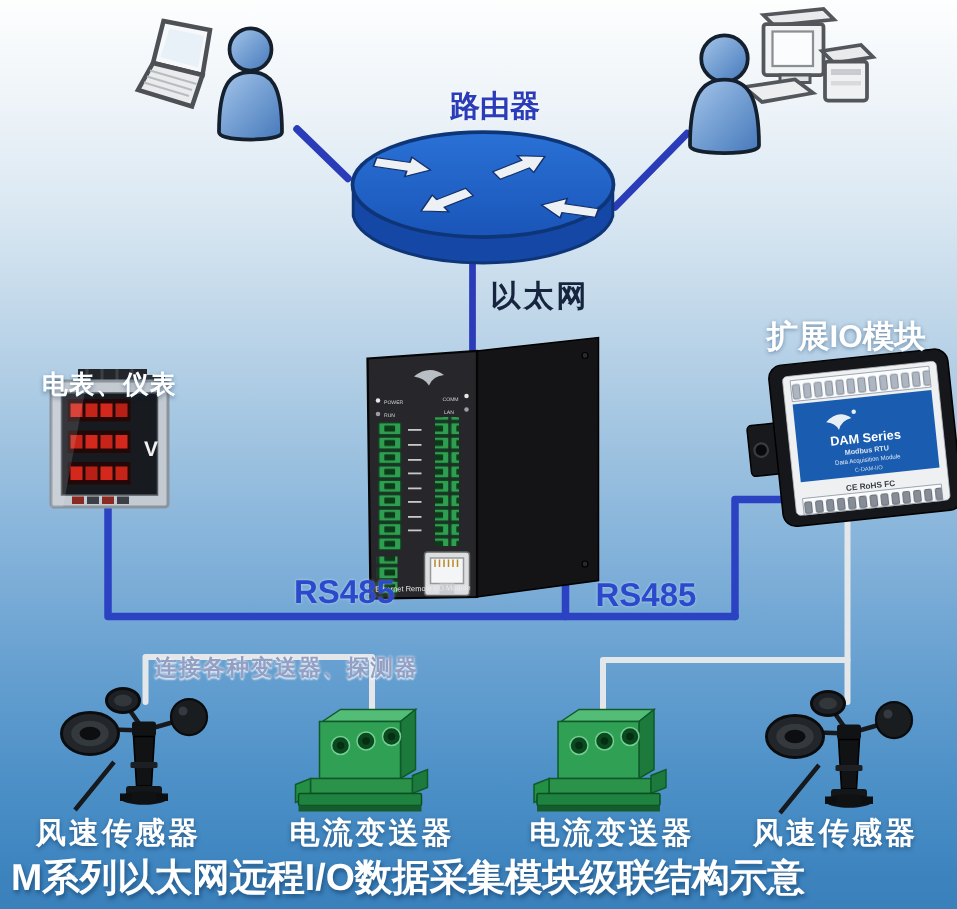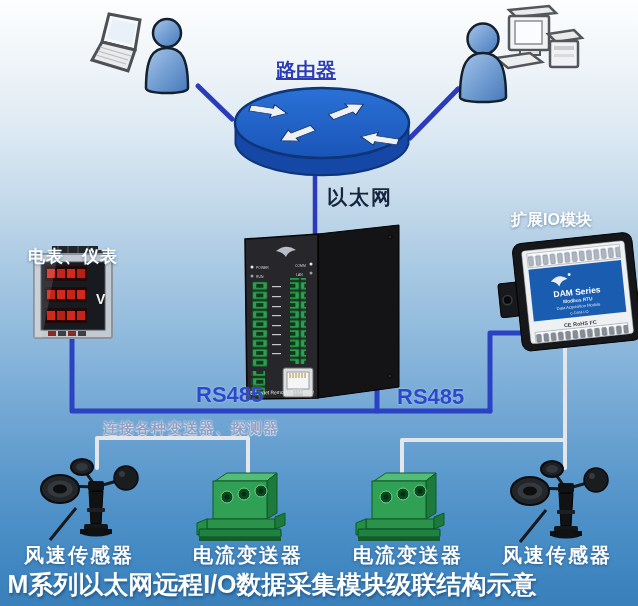--- a/index.html
+++ b/index.html
@@ -2,27 +2,27 @@
 <html><head>
 <meta charset="utf-8">
 <style>
   html,body{margin:0;padding:0;background:#222;}
   .canvas{
     position:relative;width:638px;height:606px;overflow:hidden;
     font-family:"Liberation Sans","DejaVu Sans",sans-serif;
     background:linear-gradient(180deg,#fdfefe 0%,#f0f5f9 10%,#dce9f3 22%,#c2d8ea 34%,#a5c7e2 46%,#85b3da 60%,#659fd0 74%,#4c90c7 86%,#3d84bf 96%,#3a80bb 100%);
   }
   .lbl{position:absolute;white-space:nowrap;font-weight:bold;}
-  .lbl-router{left:276px;top:57px;font-size:20px;color:#2b3cb8;text-shadow:0 0 3px rgba(255,255,255,.75);text-decoration:underline;}
+  .lbl-router{left:300px;top:57px;font-size:20px;color:#2b3cb8;text-shadow:0 0 3px rgba(255,255,255,.75);}
   .lbl-eth{left:327px;top:184px;font-size:20px;color:#16243e;letter-spacing:2px;}
   .lbl-meter{left:28px;top:218px;font-size:17px;color:#ffffff;text-shadow:0 1px 3px rgba(10,50,90,.45);letter-spacing:1px;margin-top:27px;}
-  .lbl-exp{left:511px;top:210px;font-size:16px;color:#ffffff;text-shadow:0 1px 3px rgba(10,50,90,.45);}
+  .lbl-exp{left:511px;top:210px;font-size:21px;color:#ffffff;text-shadow:0 1px 3px rgba(10,50,90,.45);}
   .lbl-rs485-l{left:196px;top:382px;font-size:22px;color:#2b49cc;text-shadow:0 0 2px rgba(255,255,255,.5);}
   .lbl-rs485-r{left:397px;top:384px;font-size:22px;color:#2b49cc;text-shadow:0 0 2px rgba(255,255,255,.5);}
-  .lbl-note-l{left:103px;top:419px;font-size:15px;color:#93a0c4;text-shadow:0 0 2px rgba(255,255,255,.9),0 1px 1px rgba(255,255,255,.6);letter-spacing:1px;}
+  .lbl-note-l{left:103px;top:436px;font-size:15px;color:#93a0c4;text-shadow:0 0 2px rgba(255,255,255,.9),0 1px 1px rgba(255,255,255,.6);letter-spacing:1px;}
   .lbl-note-r{left:399px;top:420px;font-size:15px;color:#bcc3d0;text-shadow:0 0 2px rgba(255,255,255,.8);letter-spacing:1px;}
   .lbl-sensor{font-size:20px;color:#ffffff;text-shadow:0 1px 3px rgba(10,50,90,.5);letter-spacing:2px;}
   .lbl-wind-l{left:24px;top:542px;}
   .lbl-cur-l{left:193px;top:542px;}
   .lbl-cur-r{left:353px;top:542px;}
   .lbl-wind-r{left:502px;top:542px;}
   .lbl-title{left:0;top:568px;width:544px;text-align:center;font-size:25px;color:#ffffff;text-shadow:1px 2px 3px rgba(5,40,75,.5);}
   svg{position:absolute;left:0;top:0;}
 </style>
 </head>

